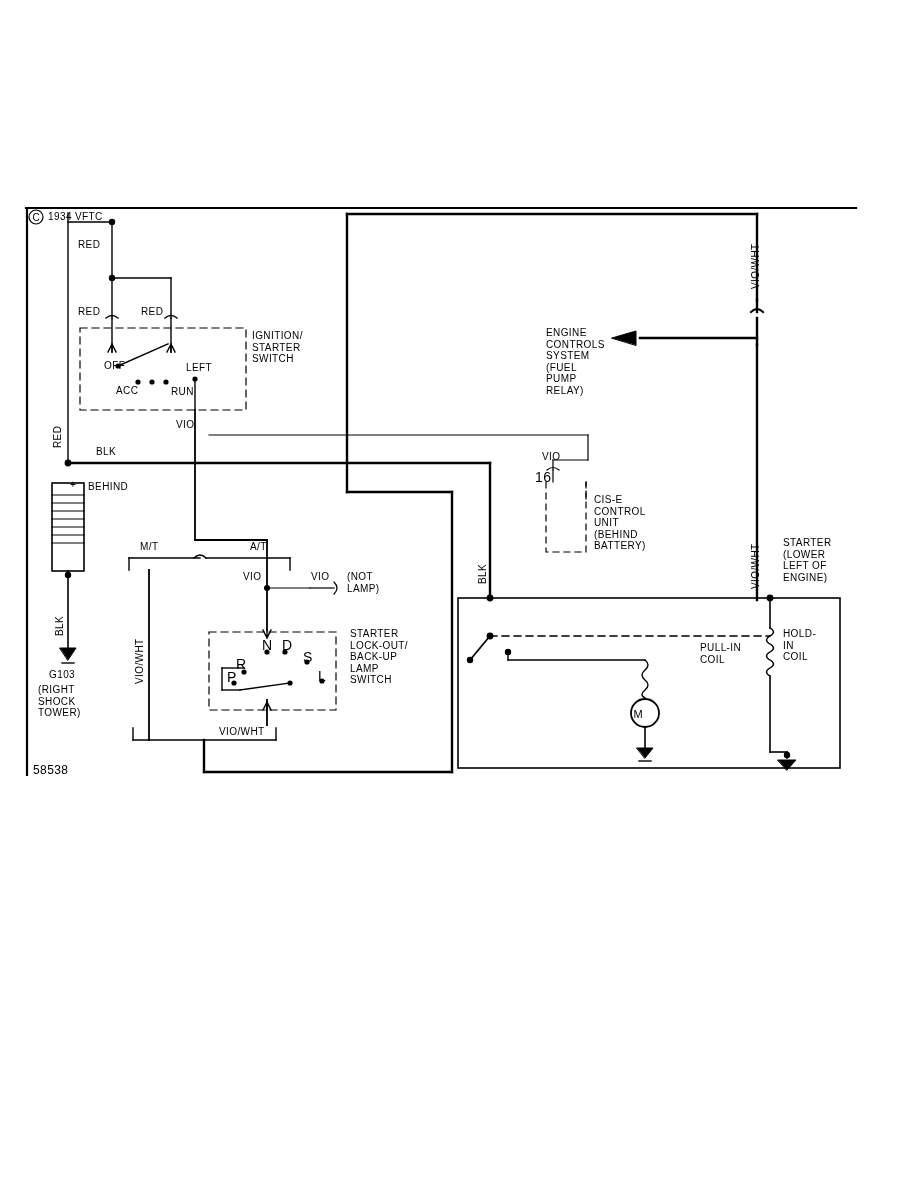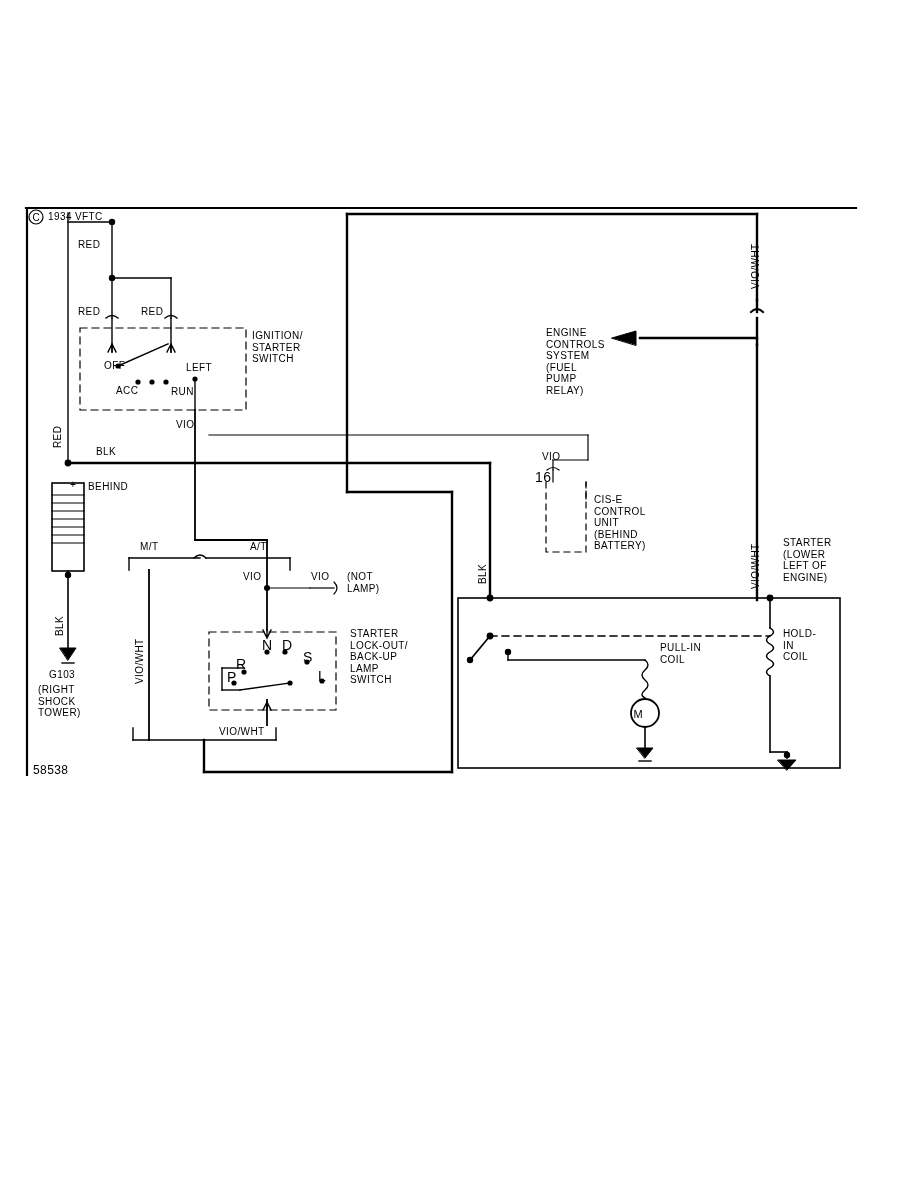--- a/index.html
+++ b/index.html
@@ -261,21 +261,21 @@
   <div class="lbl" style="left:594px; top:475px;margin-top:19px;">CIS-E
 CONTROL
 UNIT
 (BEHIND
 BATTERY)</div>
 
   <div class="lbl" style="left:783px; top:537px;">STARTER
 (LOWER
 LEFT OF
 ENGINE)</div>
-  <div class="lbl" style="left:660px; top:642px;">PULL-IN
+  <div class="lbl" style="left:700px; top:642px;">PULL-IN
 COIL</div>
   <div class="lbl" style="left:783px; top:628px;">HOLD-
 IN
 COIL</div>
 
   <div class="lbl tiny" style="left:33px; top:765px;">58538</div>
 
 </div>
 
 </body></html>

